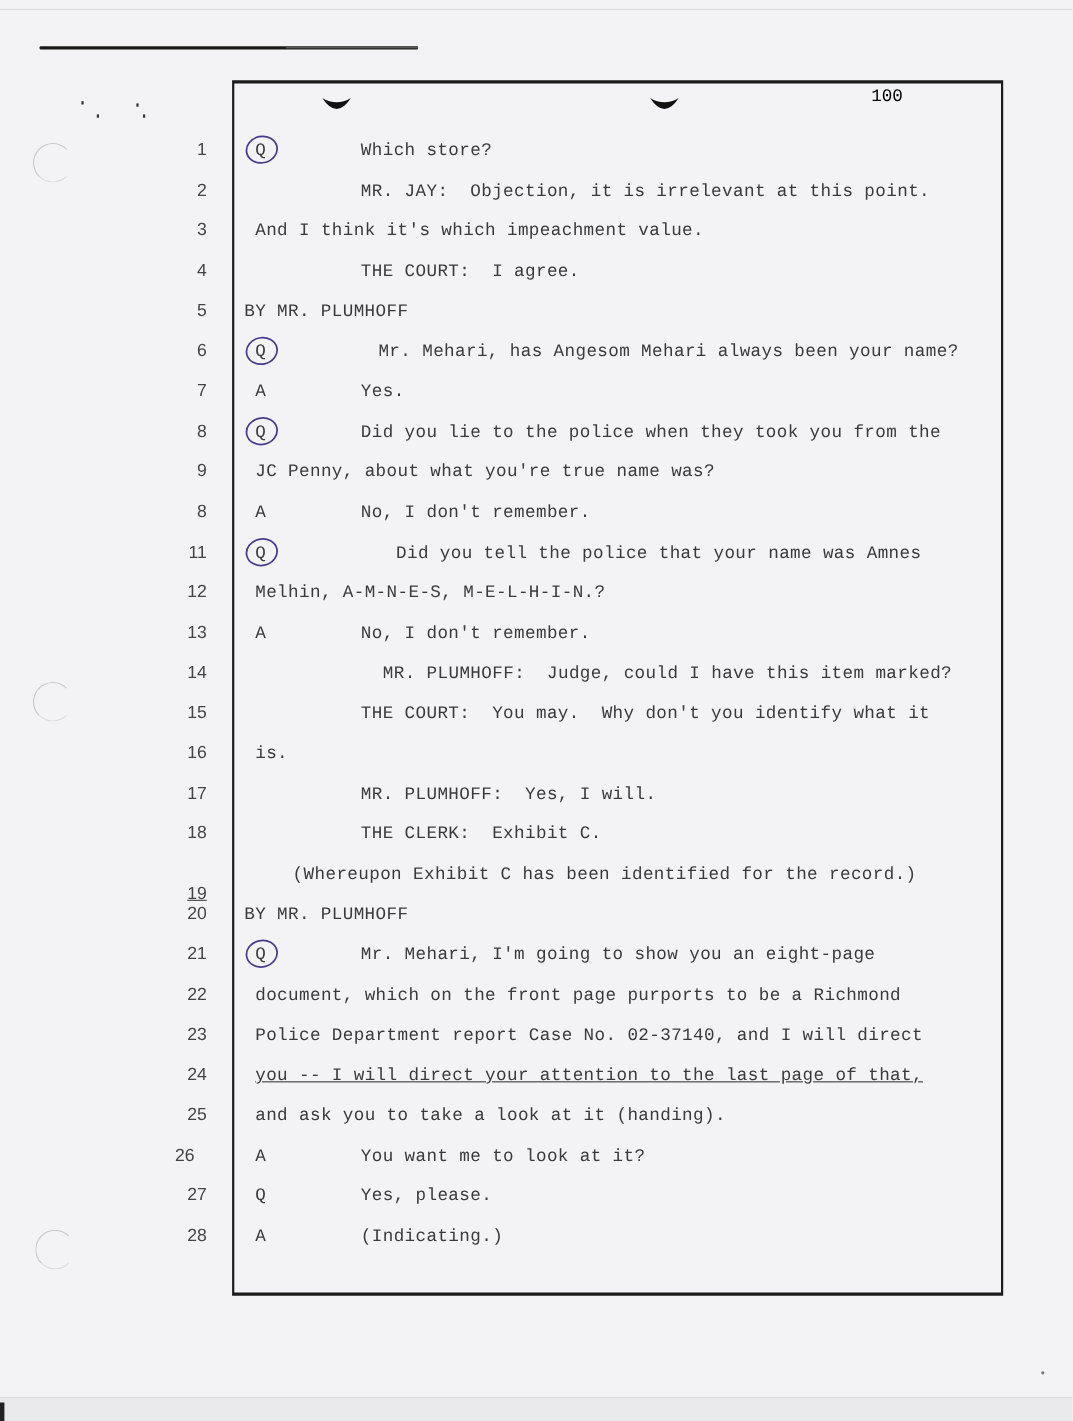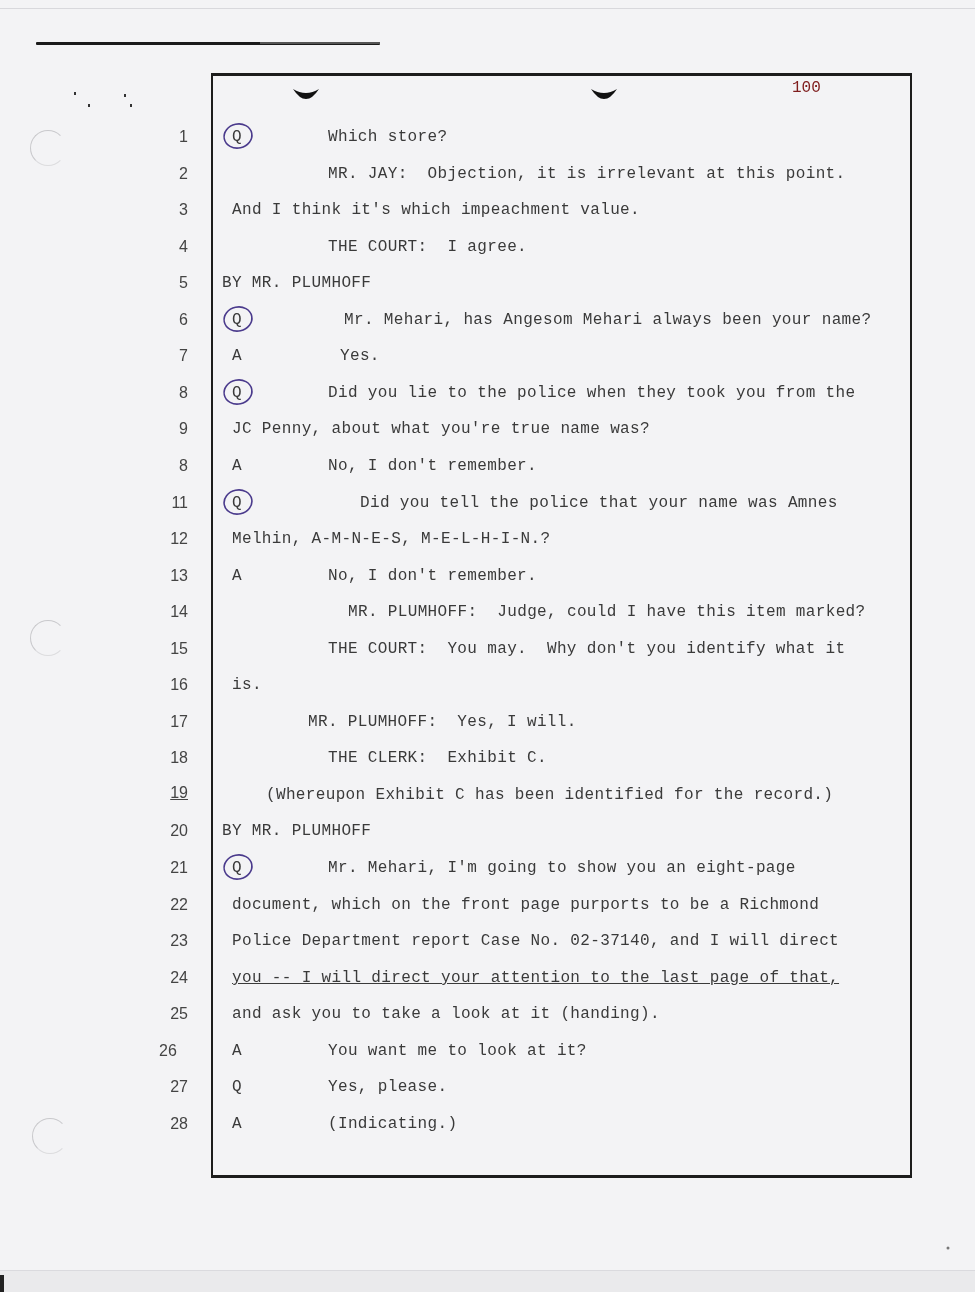--- a/index.html
+++ b/index.html
@@ -18,21 +18,21 @@
   .hole { position:absolute; width:34px; height:34px; border-radius:50%; border:1px solid #c9c9cc; border-right-color:transparent; border-bottom-color:#dcdcde; }
   .specks { position:absolute; left:70px; top:92px; width:70px; height:20px; }
   .speck { position:absolute; width:2px; height:3px; background:#333; }
   .frame {
     position:absolute; left:211px; top:73px; width:697px; height:1099px;
     border-top:3px solid #1c1c1c; border-left:2px solid #1c1c1c;
     border-right:2px solid #1c1c1c; border-bottom:3px solid #1c1c1c;
   }
   .punch { position:absolute; top:87px; width:26px; height:14px; }
   .punch svg { display:block; }
-  .page-number { position:absolute; left:792px; top:79px; font-size:16px; color:#7f1d1d; }
+  .page-number { position:absolute; left:792px; top:79px; font-size:16px; color:#000000; }
   .line-num { position:absolute; width:40px; left:148px; text-align:right; font-family:"Liberation Sans", "DejaVu Sans", sans-serif; font-size:16px; color:#444; }
   .txt { position:absolute; font-size:16px; white-space:pre; color:#3a3a3a; letter-spacing:0.35px; }
   .qa { position:absolute; left:232px; font-size:16px; }
   .circle { position:absolute; left:221px; width:34px; height:30px; }
   .speck-r { position:absolute; left:944px; top:1238px; width:8px; height:6px; }
 </style>
 </head>
 <body>
 
 <div class="page-edge-top"></div>
@@ -79,21 +79,21 @@
     <div class="line-num" style="top: 274px;">5</div>
     <div class="txt" style="top: 274px; left: 222px;">BY MR. PLUMHOFF</div>
     <div class="line-num" style="top: 311px;">6</div>
     <div class="qa" style="top: 311px;">Q</div>
     <div class="circle" style="top: 303px;"><svg width="36" height="32" viewBox="0 0 36 32">
         <ellipse cx="17" cy="16" rx="14" ry="12" fill="none" stroke="#4a3a8c" stroke-width="1.6" transform="rotate(-12 17 16)"></ellipse>
       </svg></div>
     <div class="txt" style="top: 311px; left: 328px; margin-left: 16px;">Mr. Mehari, has Angesom Mehari always been your name?</div>
     <div class="line-num" style="top: 347px;">7</div>
     <div class="qa" style="top: 347px;">A</div>
-    <div class="txt" style="top: 347px; left: 340px;">Yes.</div>
+    <div class="txt" style="top: 347px; left: 328px;">Yes.</div>
     <div class="line-num" style="top: 384px;">8</div>
     <div class="qa" style="top: 384px;">Q</div>
     <div class="circle" style="top: 376px;"><svg width="36" height="32" viewBox="0 0 36 32">
         <ellipse cx="17" cy="16" rx="14" ry="12" fill="none" stroke="#4a3a8c" stroke-width="1.6" transform="rotate(-12 17 16)"></ellipse>
       </svg></div>
     <div class="txt" style="top: 384px; left: 328px;">Did you lie to the police when they took you from the</div>
     <div class="line-num" style="top: 420px;">9</div>
     <div class="txt" style="top: 420px; left: 232px;">JC Penny, about what you're true name was?</div>
     <div class="line-num" style="top: 457px;">8</div>
     <div class="qa" style="top: 457px;">A</div>
@@ -109,24 +109,24 @@
     <div class="line-num" style="top: 567px;">13</div>
     <div class="qa" style="top: 567px;">A</div>
     <div class="txt" style="top: 567px; left: 328px;">No, I don't remember.</div>
     <div class="line-num" style="top: 603px;">14</div>
     <div class="txt" style="top: 603px; left: 328px; margin-left: 20px;">MR. PLUMHOFF:  Judge, could I have this item marked?</div>
     <div class="line-num" style="top: 640px;">15</div>
     <div class="txt" style="top: 640px; left: 328px;">THE COURT:  You may.  Why don't you identify what it</div>
     <div class="line-num" style="top: 676px;">16</div>
     <div class="txt" style="top: 676px; left: 232px;">is.</div>
     <div class="line-num" style="top: 713px;">17</div>
-    <div class="txt" style="top: 713px; left: 308px;">MR. PLUMHOFF:  Yes, I will.</div>
+    <div class="txt" style="top: 713px; left: 328px;">MR. PLUMHOFF:  Yes, I will.</div>
     <div class="line-num" style="top: 749px;">18</div>
     <div class="txt" style="top: 749px; left: 328px;">THE CLERK:  Exhibit C.</div>
-    <div class="line-num" style="top: 784px; text-decoration: underline;">19</div>
+    <div class="line-num" style="top: 804px; text-decoration: underline;">19</div>
     <div class="txt" style="top: 786px; left: 266px;">(Whereupon Exhibit C has been identified for the record.)</div>
     <div class="line-num" style="top: 822px;">20</div>
     <div class="txt" style="top: 822px; left: 222px;">BY MR. PLUMHOFF</div>
     <div class="line-num" style="top: 859px;">21</div>
     <div class="qa" style="top: 859px;">Q</div>
     <div class="circle" style="top: 851px;"><svg width="36" height="32" viewBox="0 0 36 32">
         <ellipse cx="17" cy="16" rx="14" ry="12" fill="none" stroke="#4a3a8c" stroke-width="1.6" transform="rotate(-12 17 16)"></ellipse>
       </svg></div>
     <div class="txt" style="top: 859px; left: 328px;">Mr. Mehari, I'm going to show you an eight-page</div>
     <div class="line-num" style="top: 896px;">22</div>

